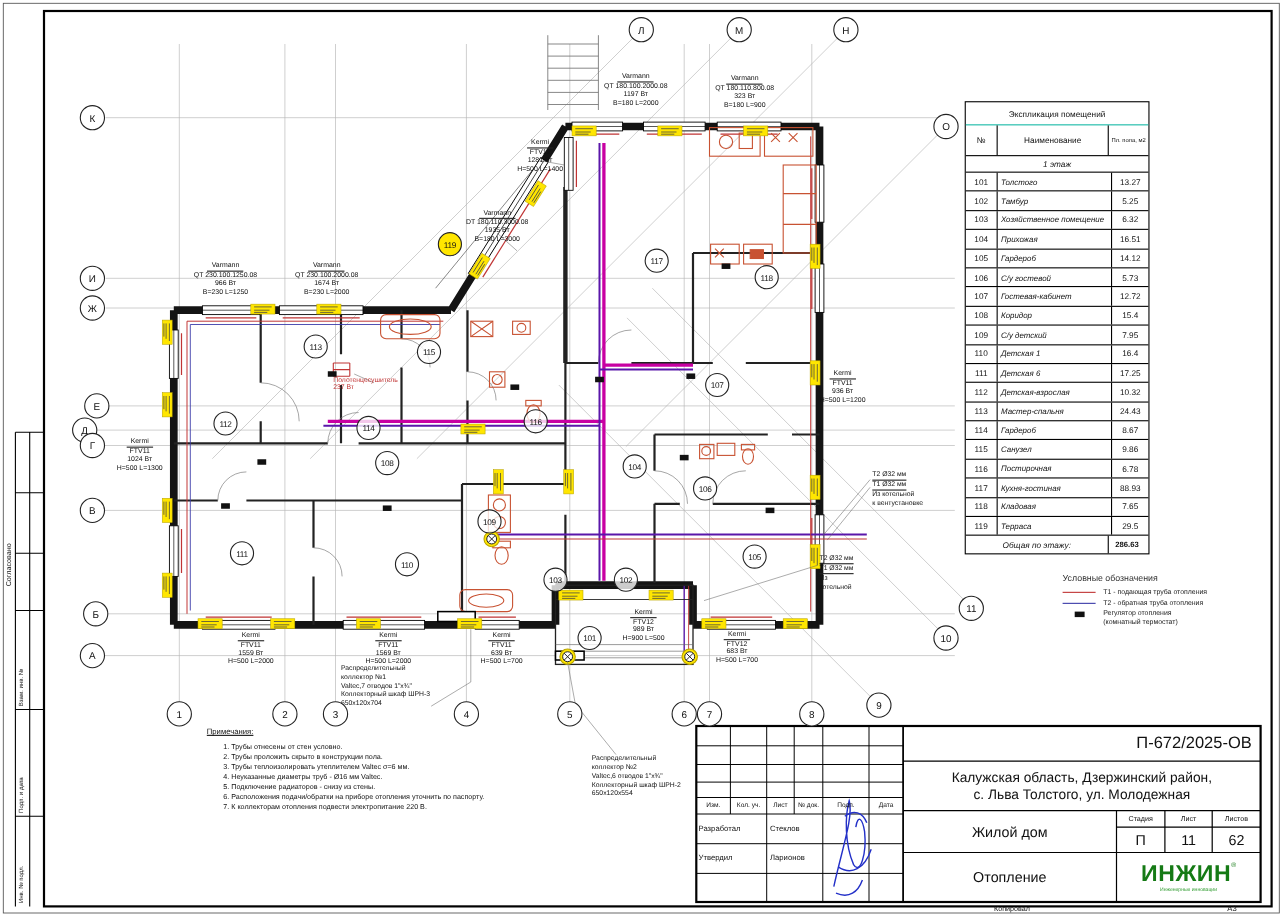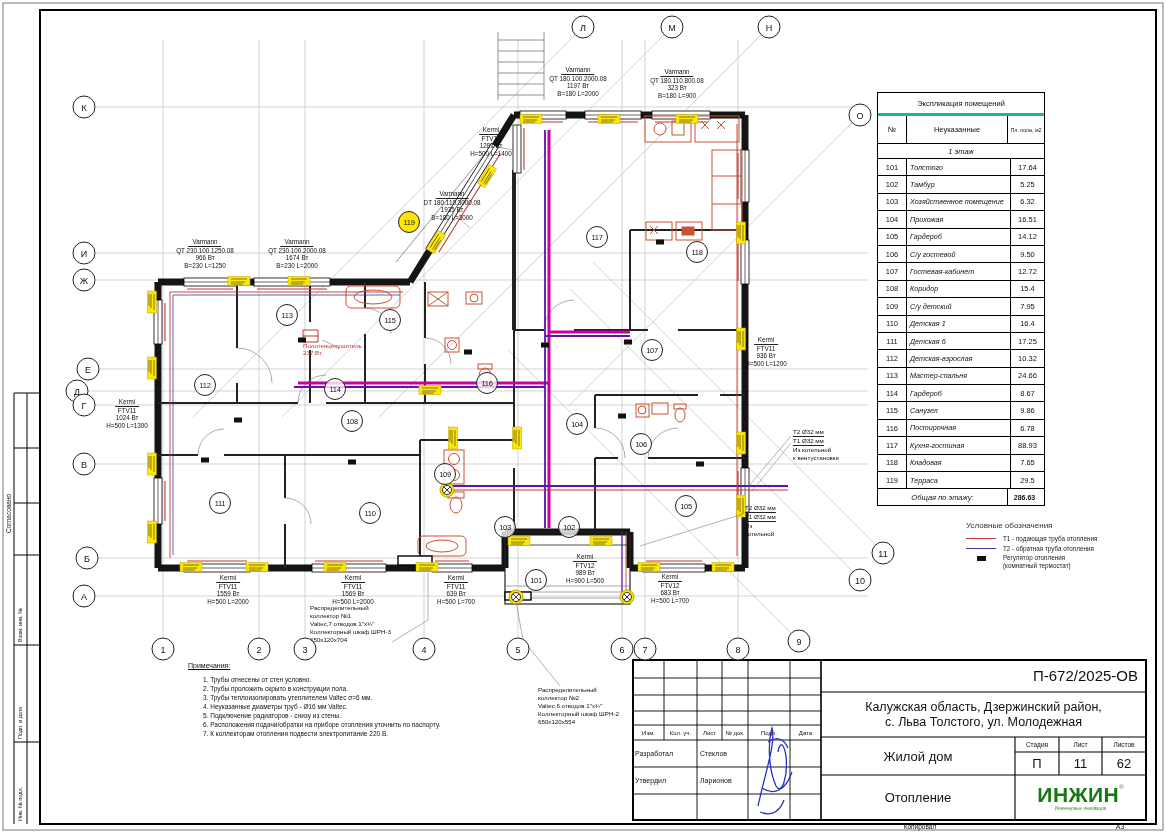--- a/index.html
+++ b/index.html
@@ -23,21 +23,21 @@
   
   .ann{position:absolute;font-size:6.2px;line-height:8px;color:#111;white-space:nowrap;}
   .ann-u{border-bottom:0.7px solid #222;display:inline-block;}
   .towel{color:#c03434;font-size:6.2px;line-height:7px;}
   
   #notes-title{position:absolute;left:188px;top:662px;font-size:7px;text-decoration:underline;}
   #notes-list{position:absolute;left:203px;top:675px;width:300px;font-size:6.5px;line-height:9px;}
   
   #room-table{position:absolute;left:877px;top:92px;width:166px;border:1.6px solid #000;
               background:#fff;z-index:4;font-size:7.5px;}
-  .rt-title{height:20px;border-bottom:3px solid #14b8a6;display:flex;align-items:center;
+  .rt-title{height:20px;border-bottom:1px solid #14b8a6;display:flex;align-items:center;
             justify-content:center;}
   .rt-head{display:flex;height:27px;border-bottom:1px solid #000;}
   .rt-head div{display:flex;align-items:center;justify-content:center;text-align:center;}
   .rt-h-no{width:28px;border-right:1px solid #000;}
   .rt-h-nm{width:100px;border-right:1px solid #000;}
   .rt-h-ar{width:36px;font-size:5.3px;line-height:6px;}
   .rt-sec{height:14px;border-bottom:1px solid #000;display:flex;align-items:center;
           justify-content:center;font-style:italic;}
   .rt-row{display:flex;height:16.4px;border-bottom:1px solid #000;}
   .rt-row:last-child{border-bottom:none;}
@@ -427,29 +427,29 @@
     <div class="axb" style="left: 738px; top: 649px;">8</div>
     <div class="axb" style="left: 799px; top: 641px;">9</div>
     <div class="axb" style="left: 860px; top: 580px;">10</div>
     <div class="axb" style="left: 883px; top: 553px;">11</div>
   </div>
 
 <div id="room-table">
   <div class="rt-title">Экспликация помещений</div>
   <div class="rt-head">
     <div class="rt-h-no">№</div>
-    <div class="rt-h-nm">Неуказанные</div>
+    <div class="rt-h-nm">Наименование</div>
     <div class="rt-h-ar">Пл. пола, м2</div>
   </div>
   <div class="rt-sec">1 этаж</div>
   <div id="rt-rows">
       <div class="rt-row">
         <div class="rt-c rt-no">101</div>
         <div class="rt-c rt-nm">Толстого</div>
-        <div class="rt-c rt-ar">17.64</div>
+        <div class="rt-c rt-ar">13.27</div>
       </div>
       <div class="rt-row">
         <div class="rt-c rt-no">102</div>
         <div class="rt-c rt-nm">Тамбур</div>
         <div class="rt-c rt-ar">5.25</div>
       </div>
       <div class="rt-row">
         <div class="rt-c rt-no">103</div>
         <div class="rt-c rt-nm">Хозяйственное помещение</div>
         <div class="rt-c rt-ar">6.32</div>
@@ -460,21 +460,21 @@
         <div class="rt-c rt-ar">16.51</div>
       </div>
       <div class="rt-row">
         <div class="rt-c rt-no">105</div>
         <div class="rt-c rt-nm">Гардероб</div>
         <div class="rt-c rt-ar">14.12</div>
       </div>
       <div class="rt-row">
         <div class="rt-c rt-no">106</div>
         <div class="rt-c rt-nm">С/у гостевой</div>
-        <div class="rt-c rt-ar">9.50</div>
+        <div class="rt-c rt-ar">5.73</div>
       </div>
       <div class="rt-row">
         <div class="rt-c rt-no">107</div>
         <div class="rt-c rt-nm">Гостевая-кабинет</div>
         <div class="rt-c rt-ar">12.72</div>
       </div>
       <div class="rt-row">
         <div class="rt-c rt-no">108</div>
         <div class="rt-c rt-nm">Коридор</div>
         <div class="rt-c rt-ar">15.4</div>
@@ -495,21 +495,21 @@
         <div class="rt-c rt-ar">17.25</div>
       </div>
       <div class="rt-row">
         <div class="rt-c rt-no">112</div>
         <div class="rt-c rt-nm">Детская-взрослая</div>
         <div class="rt-c rt-ar">10.32</div>
       </div>
       <div class="rt-row">
         <div class="rt-c rt-no">113</div>
         <div class="rt-c rt-nm">Мастер-спальня</div>
-        <div class="rt-c rt-ar">24.66</div>
+        <div class="rt-c rt-ar">24.43</div>
       </div>
       <div class="rt-row">
         <div class="rt-c rt-no">114</div>
         <div class="rt-c rt-nm">Гардероб</div>
         <div class="rt-c rt-ar">8.67</div>
       </div>
       <div class="rt-row">
         <div class="rt-c rt-no">115</div>
         <div class="rt-c rt-nm">Санузел</div>
         <div class="rt-c rt-ar">9.86</div>

